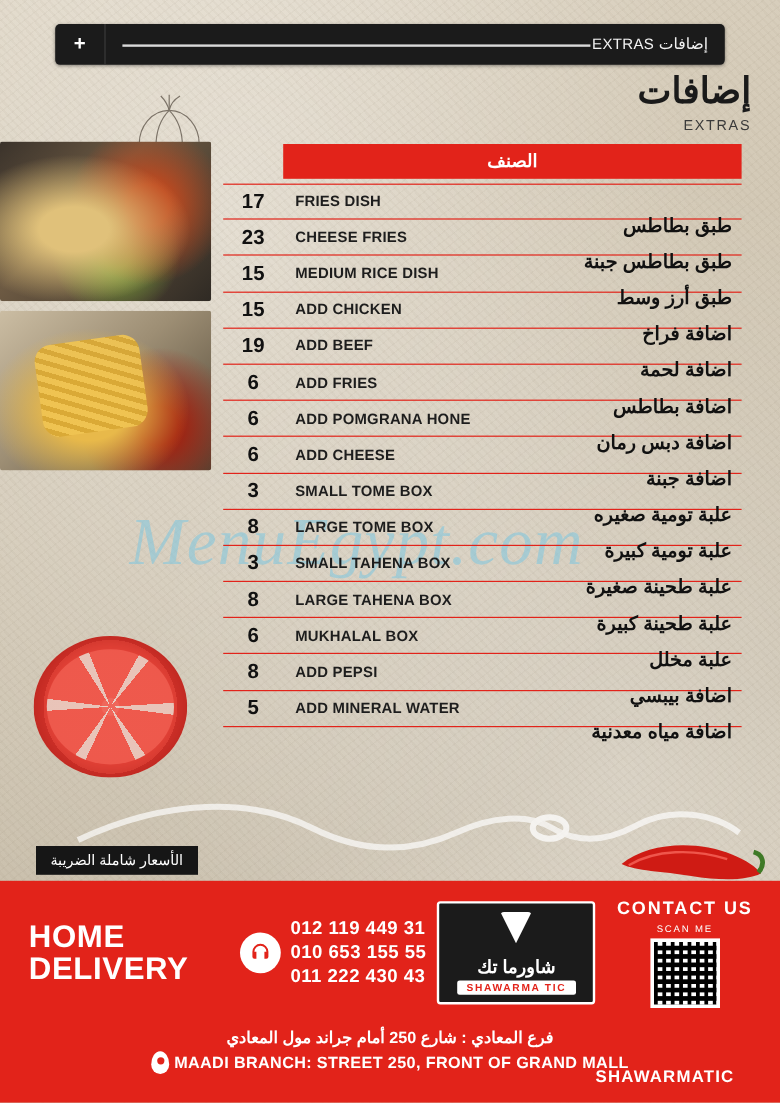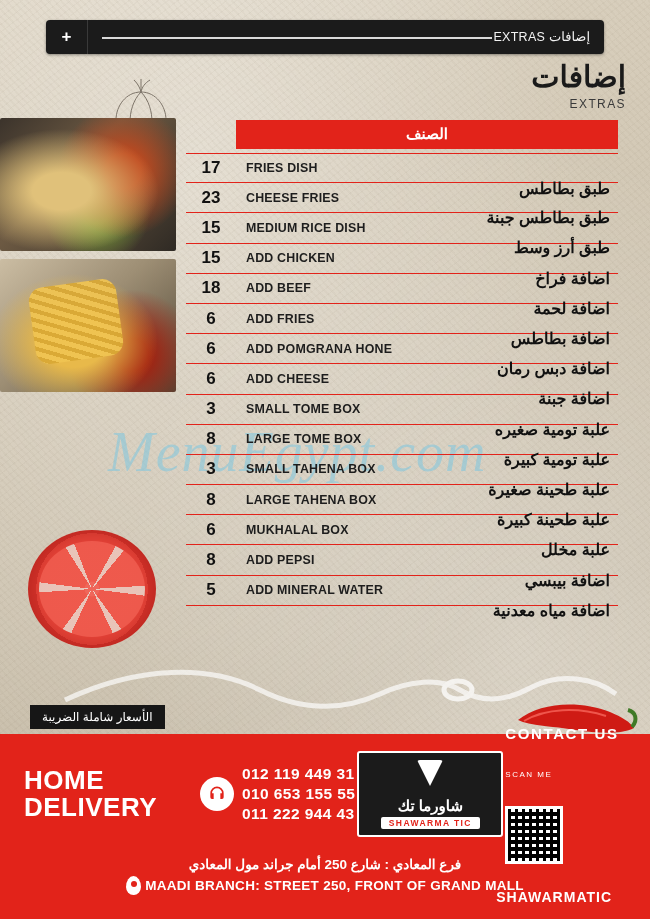--- a/index.html
+++ b/index.html
@@ -219,21 +219,21 @@
     width: 34px; height: 34px; border-radius: 50%;
     background: #fff; display: flex; align-items: center; justify-content: center;
     flex: 0 0 34px;
   }
   .phones { font-size: 15.5px; font-weight: bold; line-height: 1.28; letter-spacing: .4px; }
 
   .logo-box {
     width: 150px; display:flex; align-items:center; justify-content:center;
   }
   .logo {
-    width: 146px; height: 86px; background: #1b1b1b;
+    width: 132px; height: 86px; background: #1b1b1b;
     border: 2px solid #fff; border-radius: 3px;
     position: relative; display:flex; flex-direction: column;
     align-items:center; justify-content: flex-end; padding-bottom: 6px;
   }
   .logo .cone {
     position:absolute; top: 7px; left:50%; transform: translateX(-50%);
     width: 0; height: 0;
     border-left: 13px solid transparent;
     border-right: 13px solid transparent;
     border-top: 26px solid #fff;
@@ -242,21 +242,21 @@
   .logo .ar-name {
     color:#fff; font-size: 15px; font-weight: bold; direction: rtl; margin-bottom: 2px;
     margin-top: 30px;
   }
   .logo .en-name {
     color:#e2231a; background:#fff; font-size: 8.5px; font-weight: bold;
     letter-spacing: 1.4px; padding: 1px 8px; border-radius: 2px;
   }
 
   .contact-col {
-    flex: 1; display:flex; flex-direction: column; padding-right: 14px; gap: 24px;
+    flex: 1; display:flex; flex-direction: column; align-items:center; padding-right: 14px;
   }
   .contact-title { font-size: 15px; font-weight: bold; letter-spacing: 1.6px; margin-bottom: 4px; }
   .scan-me { font-size: 8px; letter-spacing: 1.5px; margin-bottom: 3px; }
   .qr {
     width: 58px; height: 58px; background: #fff; padding: 3px;
   }
   .qr-inner {
     width:100%; height:100%;
     background-image:
       linear-gradient(90deg, #000 50%, transparent 50%),
@@ -354,21 +354,21 @@
           <div class="cell-price">15</div>
           <div class="cell-en">MEDIUM RICE DISH</div>
           <div class="cell-ar">طبق أرز وسط</div>
         </div>
         <div class="row">
           <div class="cell-price">15</div>
           <div class="cell-en">ADD CHICKEN</div>
           <div class="cell-ar">اضافة فراخ</div>
         </div>
         <div class="row">
-          <div class="cell-price">18</div>
+          <div class="cell-price">19</div>
           <div class="cell-en">ADD BEEF</div>
           <div class="cell-ar">اضافة لحمة</div>
         </div>
         <div class="row">
           <div class="cell-price">6</div>
           <div class="cell-en">ADD FRIES</div>
           <div class="cell-ar">اضافة بطاطس</div>
         </div>
         <div class="row">
           <div class="cell-price">6</div>
@@ -439,21 +439,21 @@
       </div>
       <div class="phone-block">
         <div class="phone-icon">
           <svg width="20" height="20" viewBox="0 0 24 24">
             <path d="M12 3a8 8 0 0 0-8 8v5a2 2 0 0 0 2 2h2v-7H6v0a6 6 0 0 1 12 0h-2v7h2a2 2 0 0 0 2-2v-5a8 8 0 0 0-8-8z" fill="#e2231a"></path>
           </svg>
         </div>
         <div class="phones">
             <div>012 119 449 31</div>
             <div>010 653 155 55</div>
-            <div>011 222 944 43</div>
+            <div>011 222 430 43</div>
           </div>
       </div>
       <div class="logo-box">
         <div class="logo">
           <div class="cone"></div>
           <div class="ar-name">شاورما تك</div>
           <div class="en-name">SHAWARMA TIC</div>
         </div>
       </div>
       <div class="contact-col">

